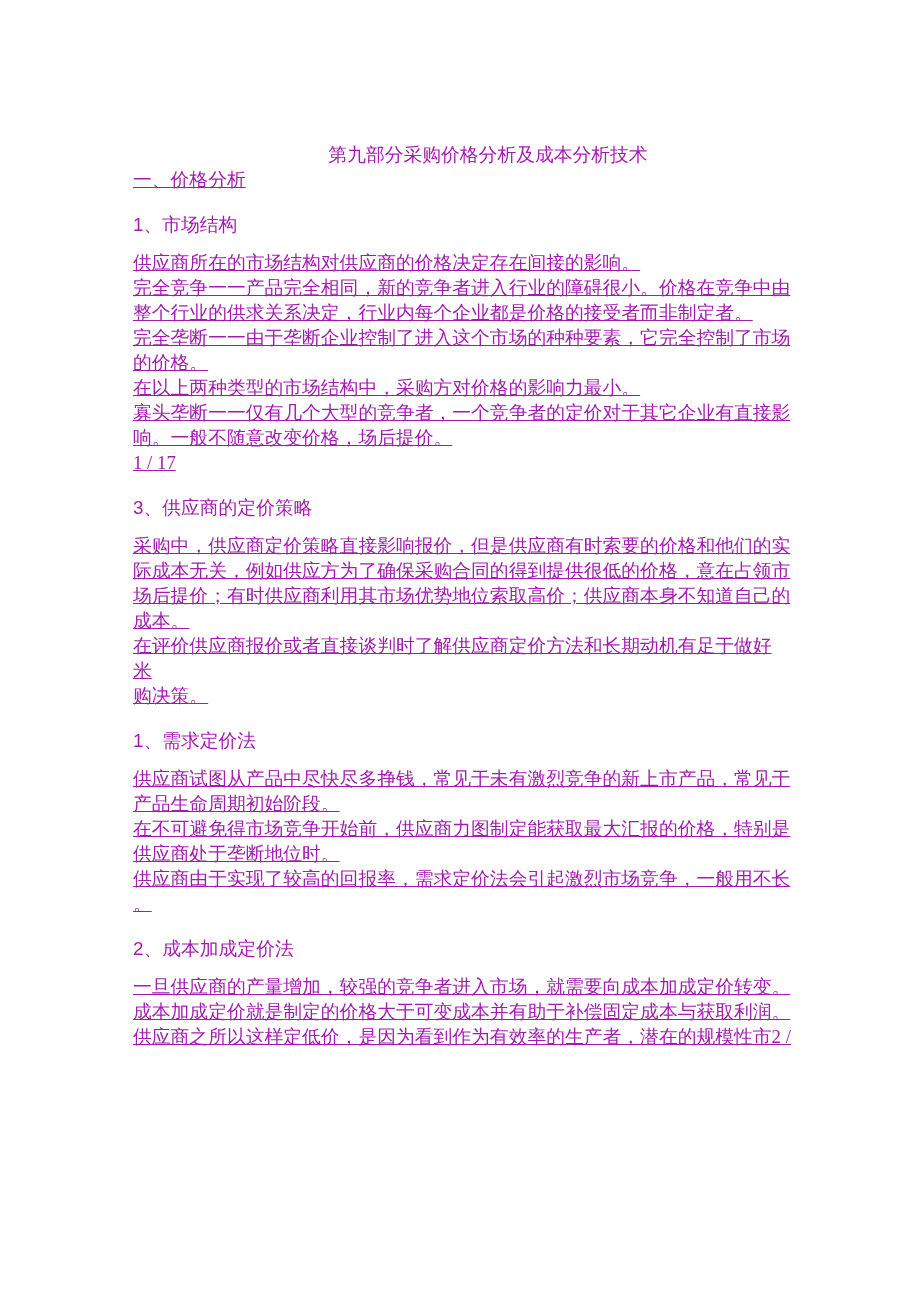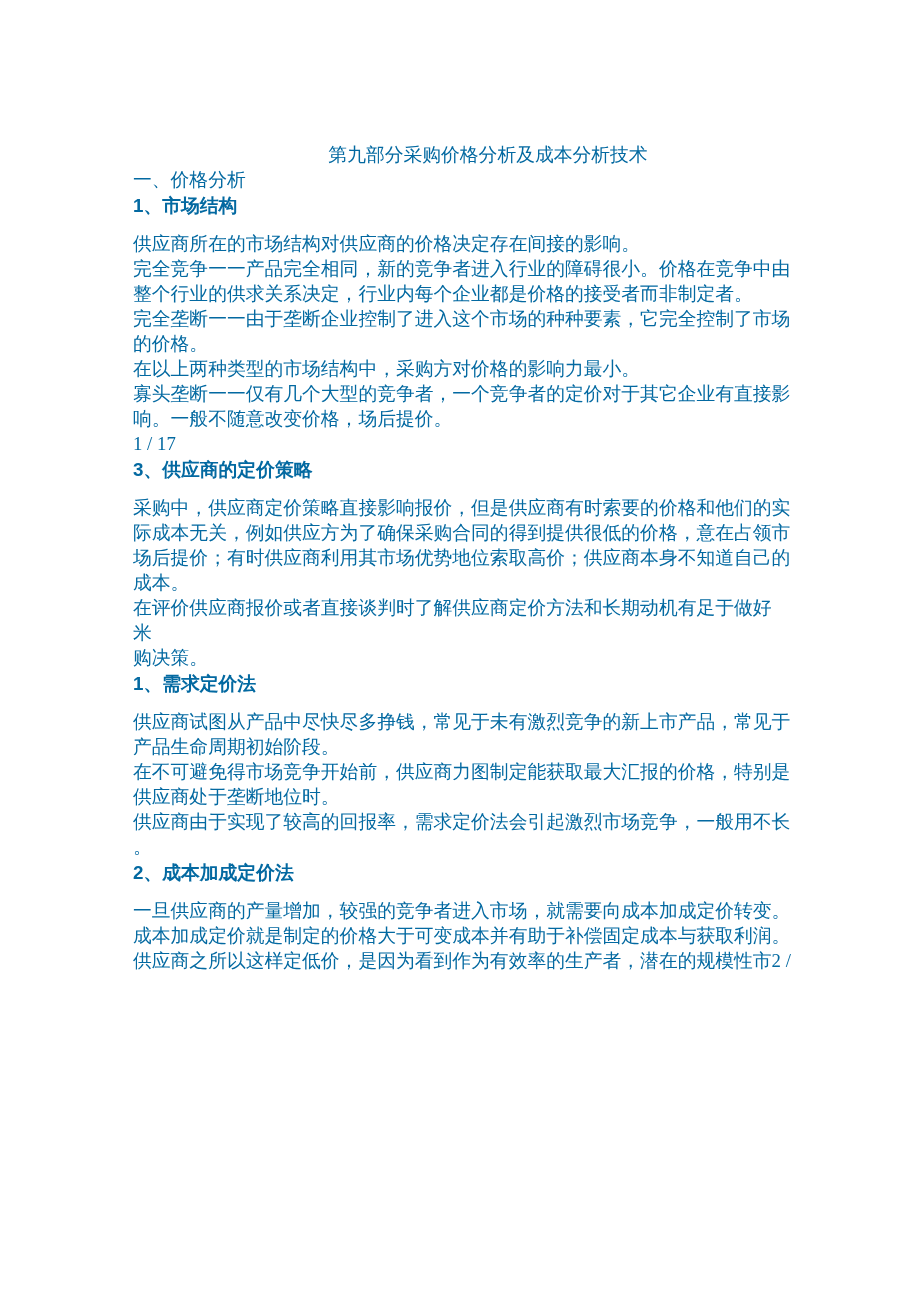--- a/index.html
+++ b/index.html
@@ -7,21 +7,21 @@
     padding: 0;
     background: #ffffff;
   }
   .page {
     position: relative;
     width: 920px;
     height: 1302px;
     background: #ffffff;
     overflow: hidden;
     font-family: "Liberation Serif", "DejaVu Serif", serif;
-    color: #0369a1;
+    color: #a21caf;
   }
   .content {
     position: absolute;
     top: 142px;
     left: 133px;
     width: 658px;
   }
   p {
     margin: 0;
     padding: 0;
@@ -31,27 +31,28 @@
     line-height: 25px;
     text-align: center;
     padding-left: 52px;
     white-space: pre-line;
   }
   .body-para {
     font-size: 18.8px;
     line-height: 25px;
     white-space: pre-line;
     text-align: left;
+    text-decoration: underline;
   }
   .heading {
     font-size: 18.8px;
     line-height: 25px;
-    margin-top: 1px;
+    margin-top: 20px;
     margin-bottom: 13px;
-    font-weight: bold;
+    font-weight: normal;
     white-space: pre-line;
   }
   .heading .hnum {
     font-family: "Liberation Sans", "DejaVu Sans", sans-serif;
   }
 </style>
 </head>
 <body>
 
 <div class="page">

